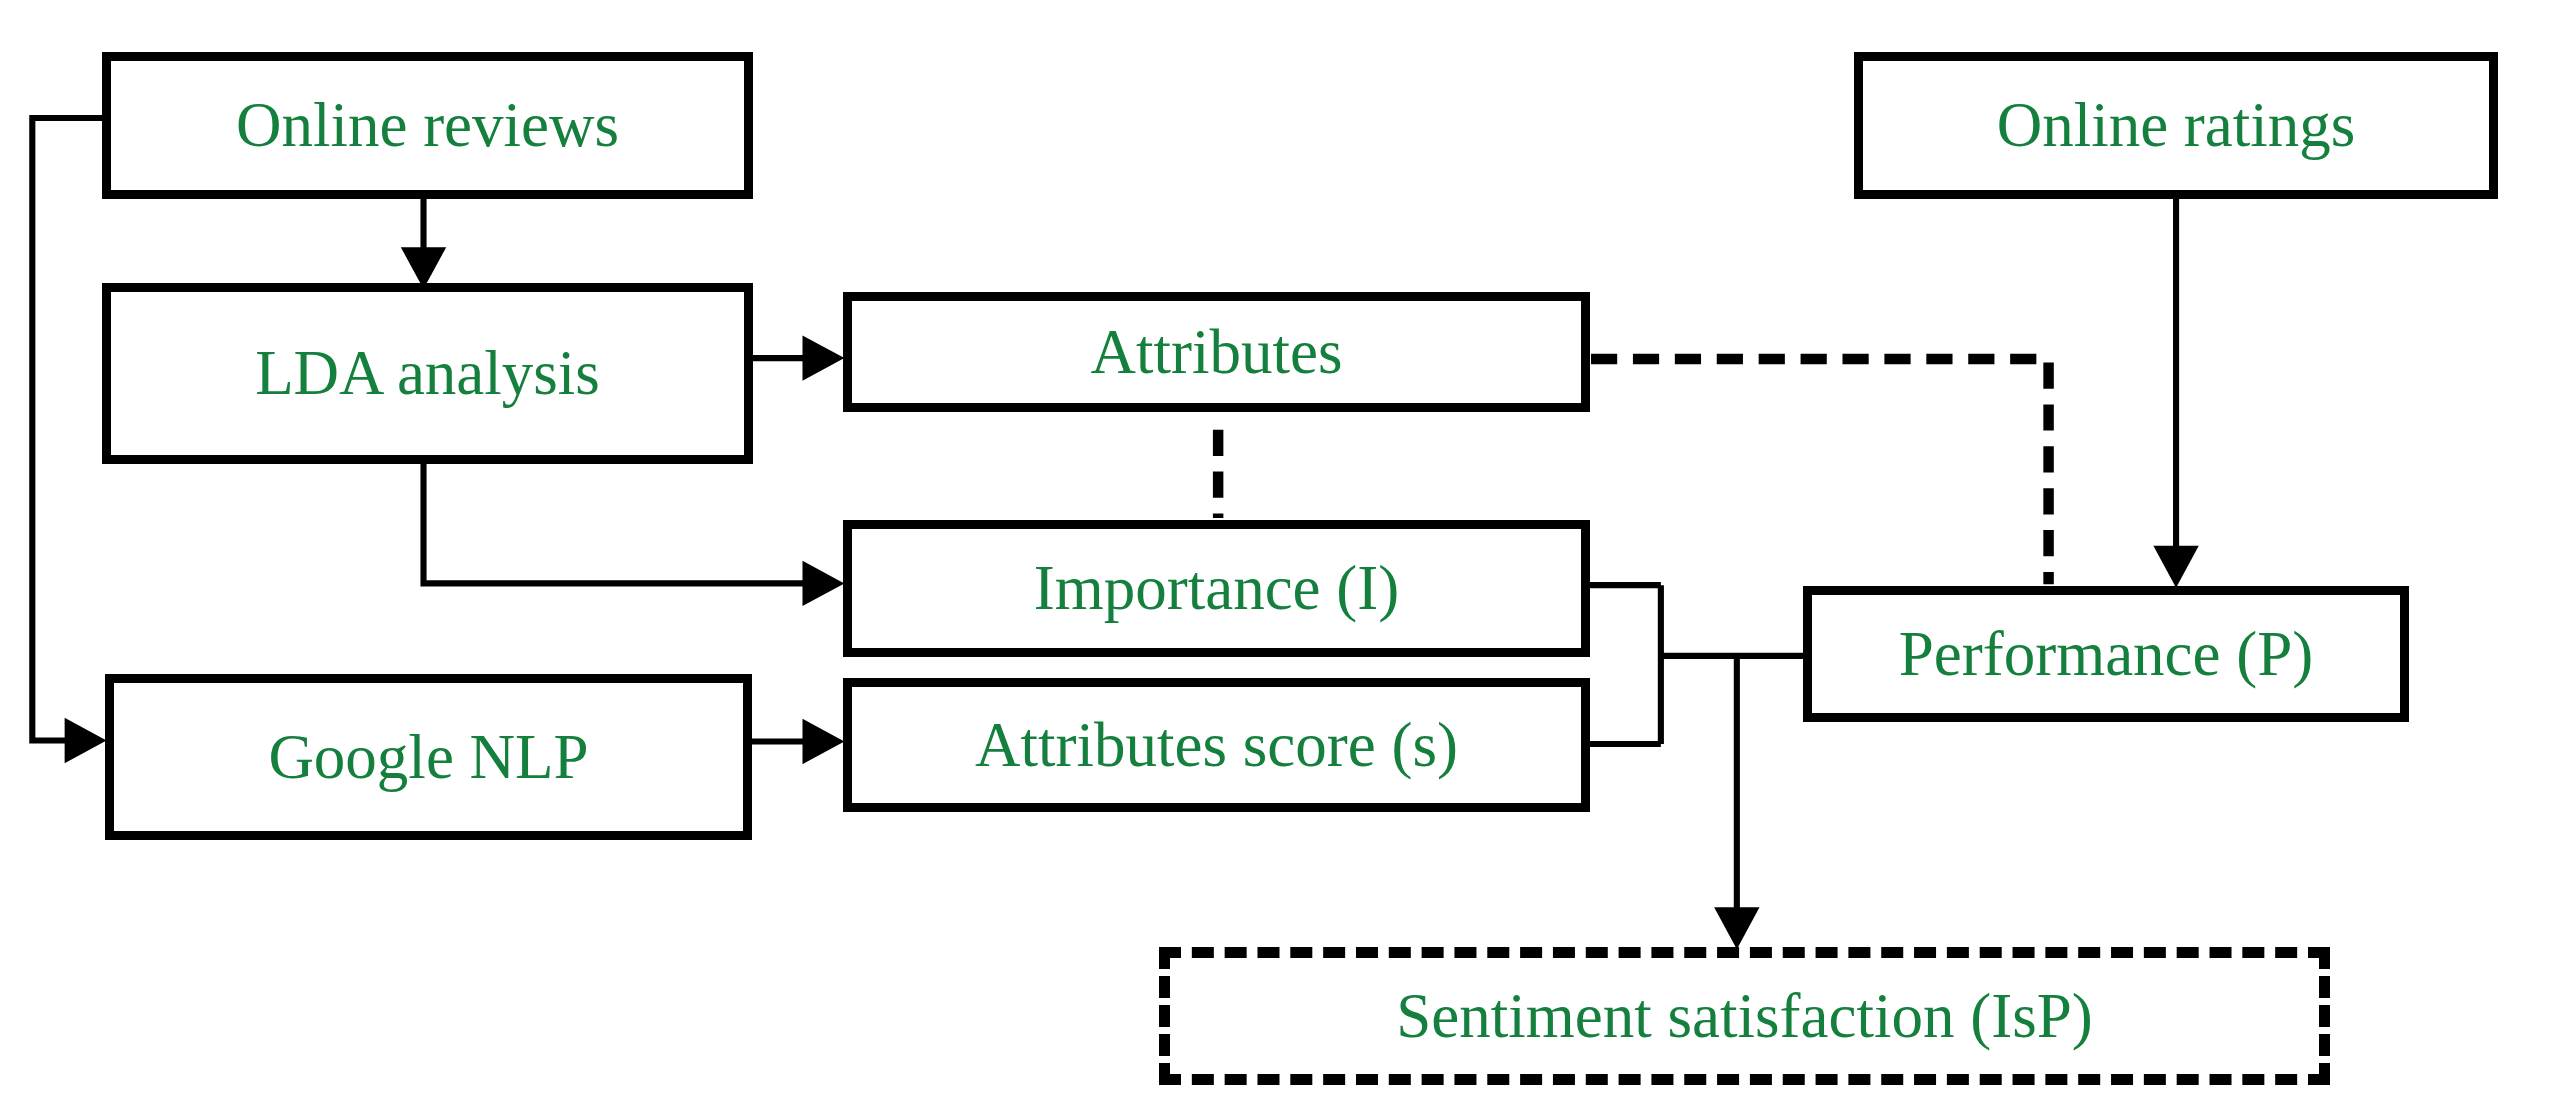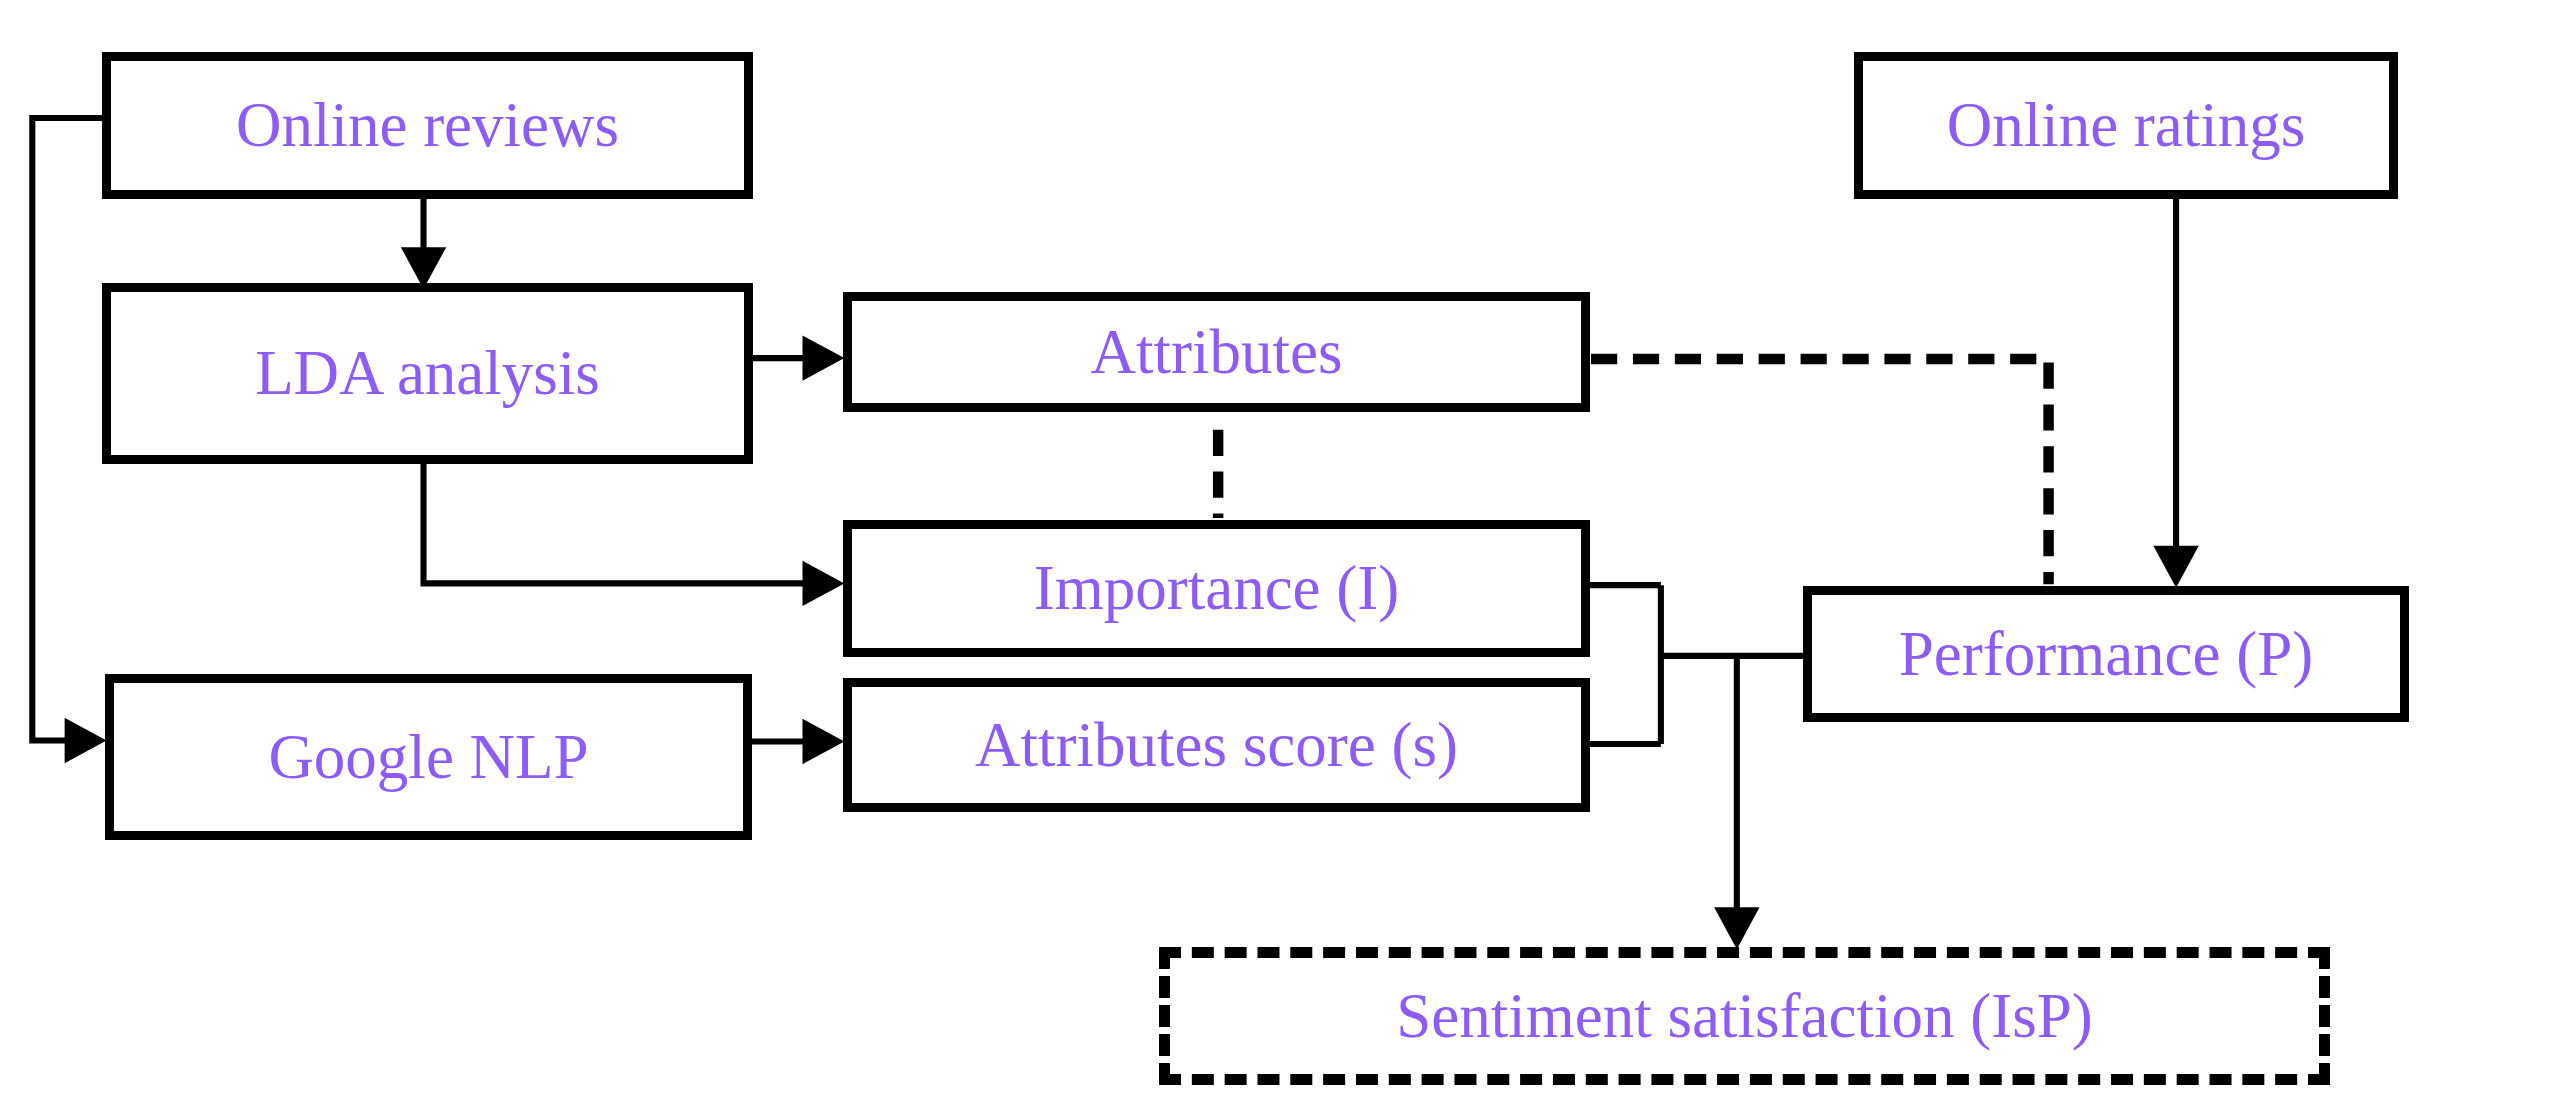--- a/index.html
+++ b/index.html
@@ -24,35 +24,35 @@
   .node {
     position: absolute;
     box-sizing: border-box;
     border: 9.6px solid #000000;
     background: #ffffff;
     display: flex;
     align-items: center;
     justify-content: center;
     text-align: center;
     font-size: 63px;
-    color: #8b5cf6;
+    color: #15803d;
     line-height: 1;
     white-space: nowrap;
   }
   .node.dashed {
     border: 11.4px dashed #000000;
   }
   
   #n-online-reviews        { left: 102px;  top: 52px;   width: 651px;  height: 147px; }
   #n-lda-analysis          { left: 102px;  top: 283px;  width: 651px;  height: 181px; }
   #n-attributes            { left: 843px;  top: 292px;  width: 747px;  height: 120px; }
   #n-importance            { left: 843px;  top: 520px;  width: 747px;  height: 137px; }
   #n-google-nlp            { left: 105px;  top: 674px;  width: 647px;  height: 166px; }
   #n-sentiment-score       { left: 843px;  top: 678px;  width: 747px;  height: 134px; }
-  #n-online-ratings        { left: 1854px; top: 52px;   width: 544px;  height: 147px; justify-content: center; }
+  #n-online-ratings        { left: 1854px; top: 52px;   width: 644px;  height: 147px; justify-content: center; }
   #n-performance           { left: 1803px; top: 586px;  width: 606px;  height: 136px; }
   #n-customer-satisfaction { left: 1159px; top: 947px; width: 1171px; height: 138px; }
 
   .edge-solid  { stroke: #000000; stroke-width: 7;  fill: none; }
   .edge-dashed { stroke: #000000; stroke-width: 12; fill: none; stroke-dasharray: 30 18; }
   .arrowhead   { fill: #000000; stroke: none; }
 </style>
 </head>
 <body>
 

